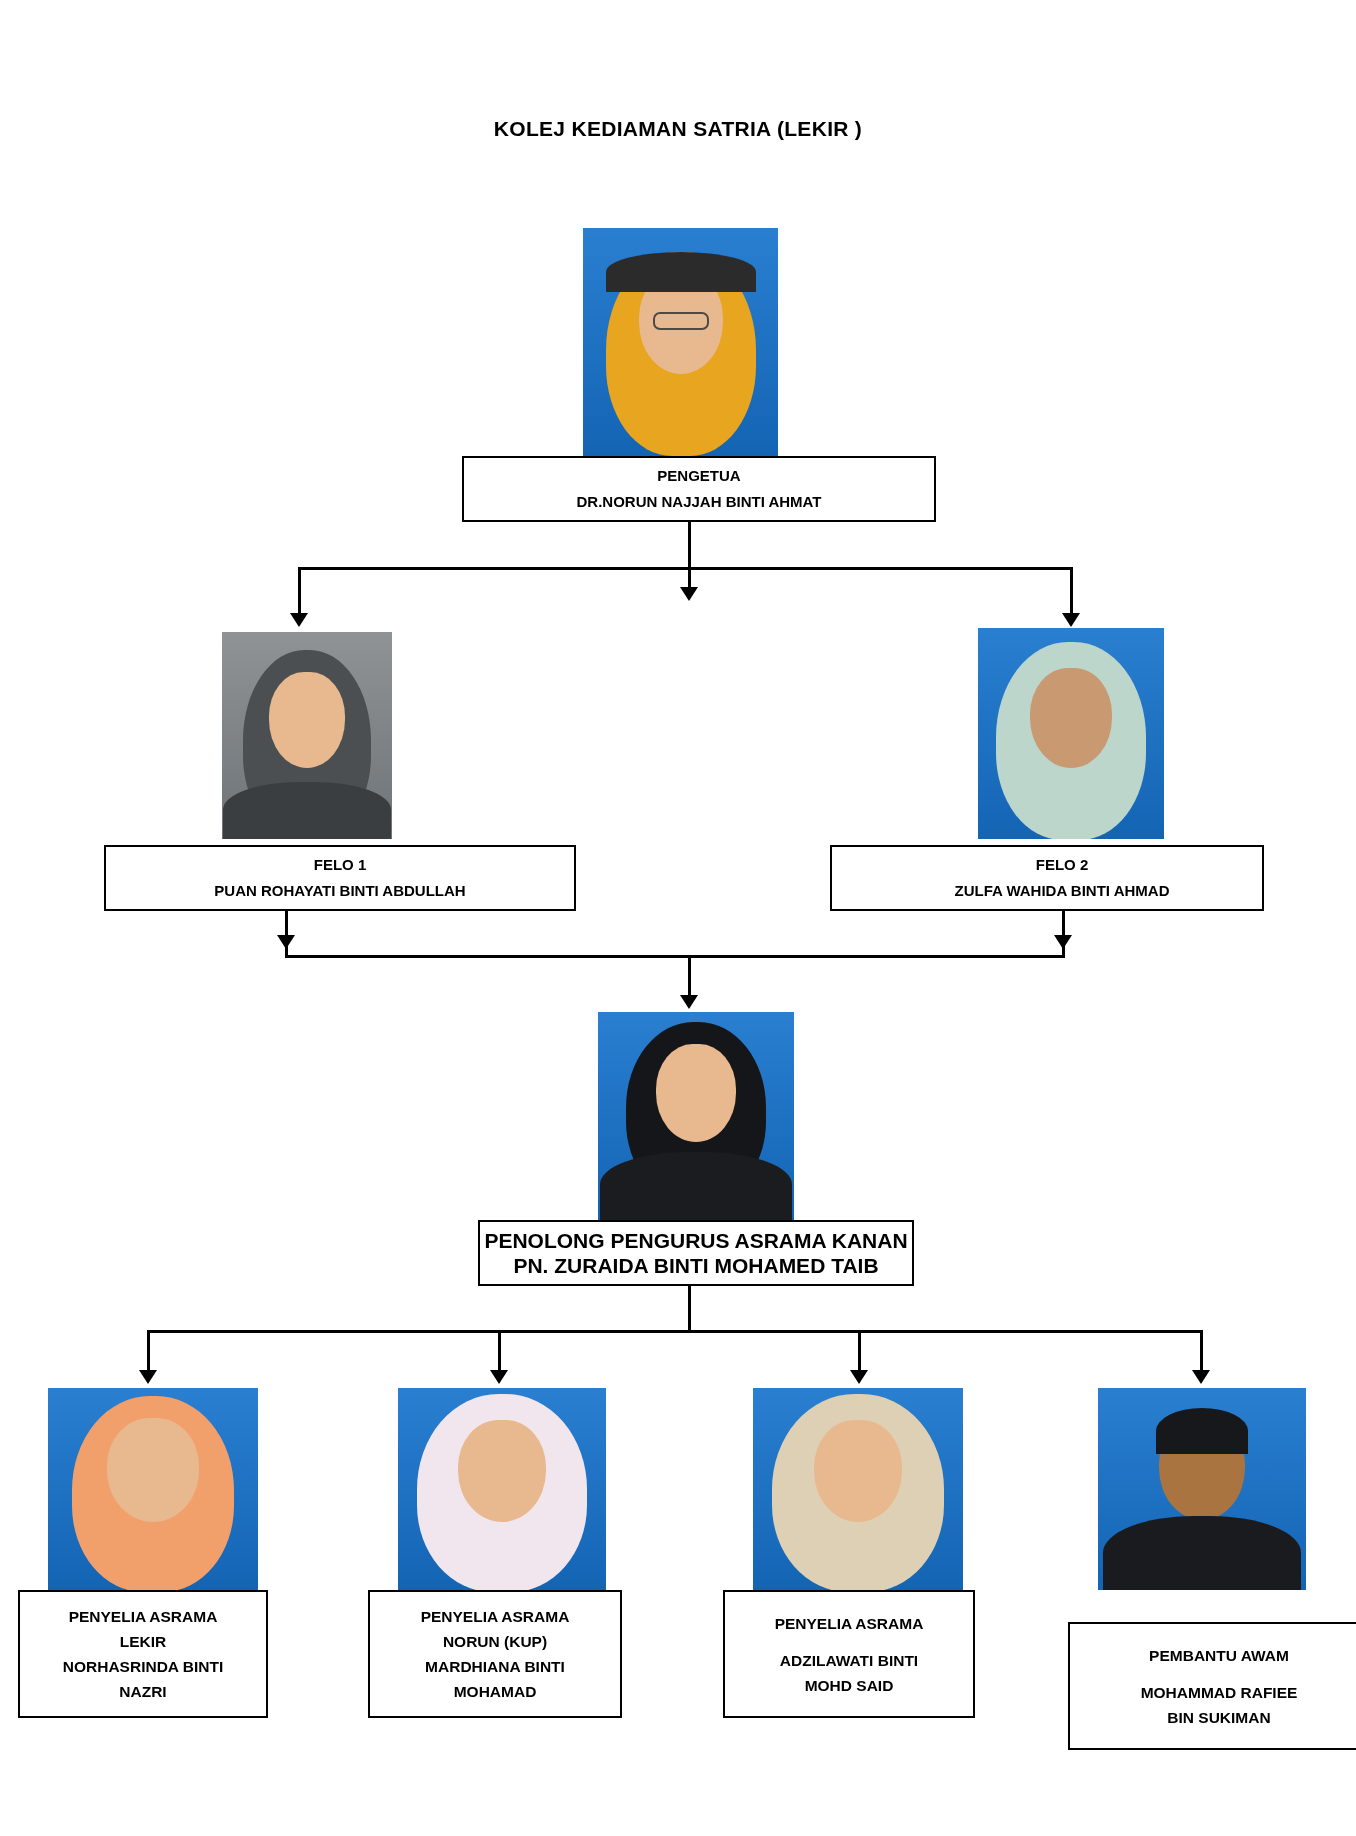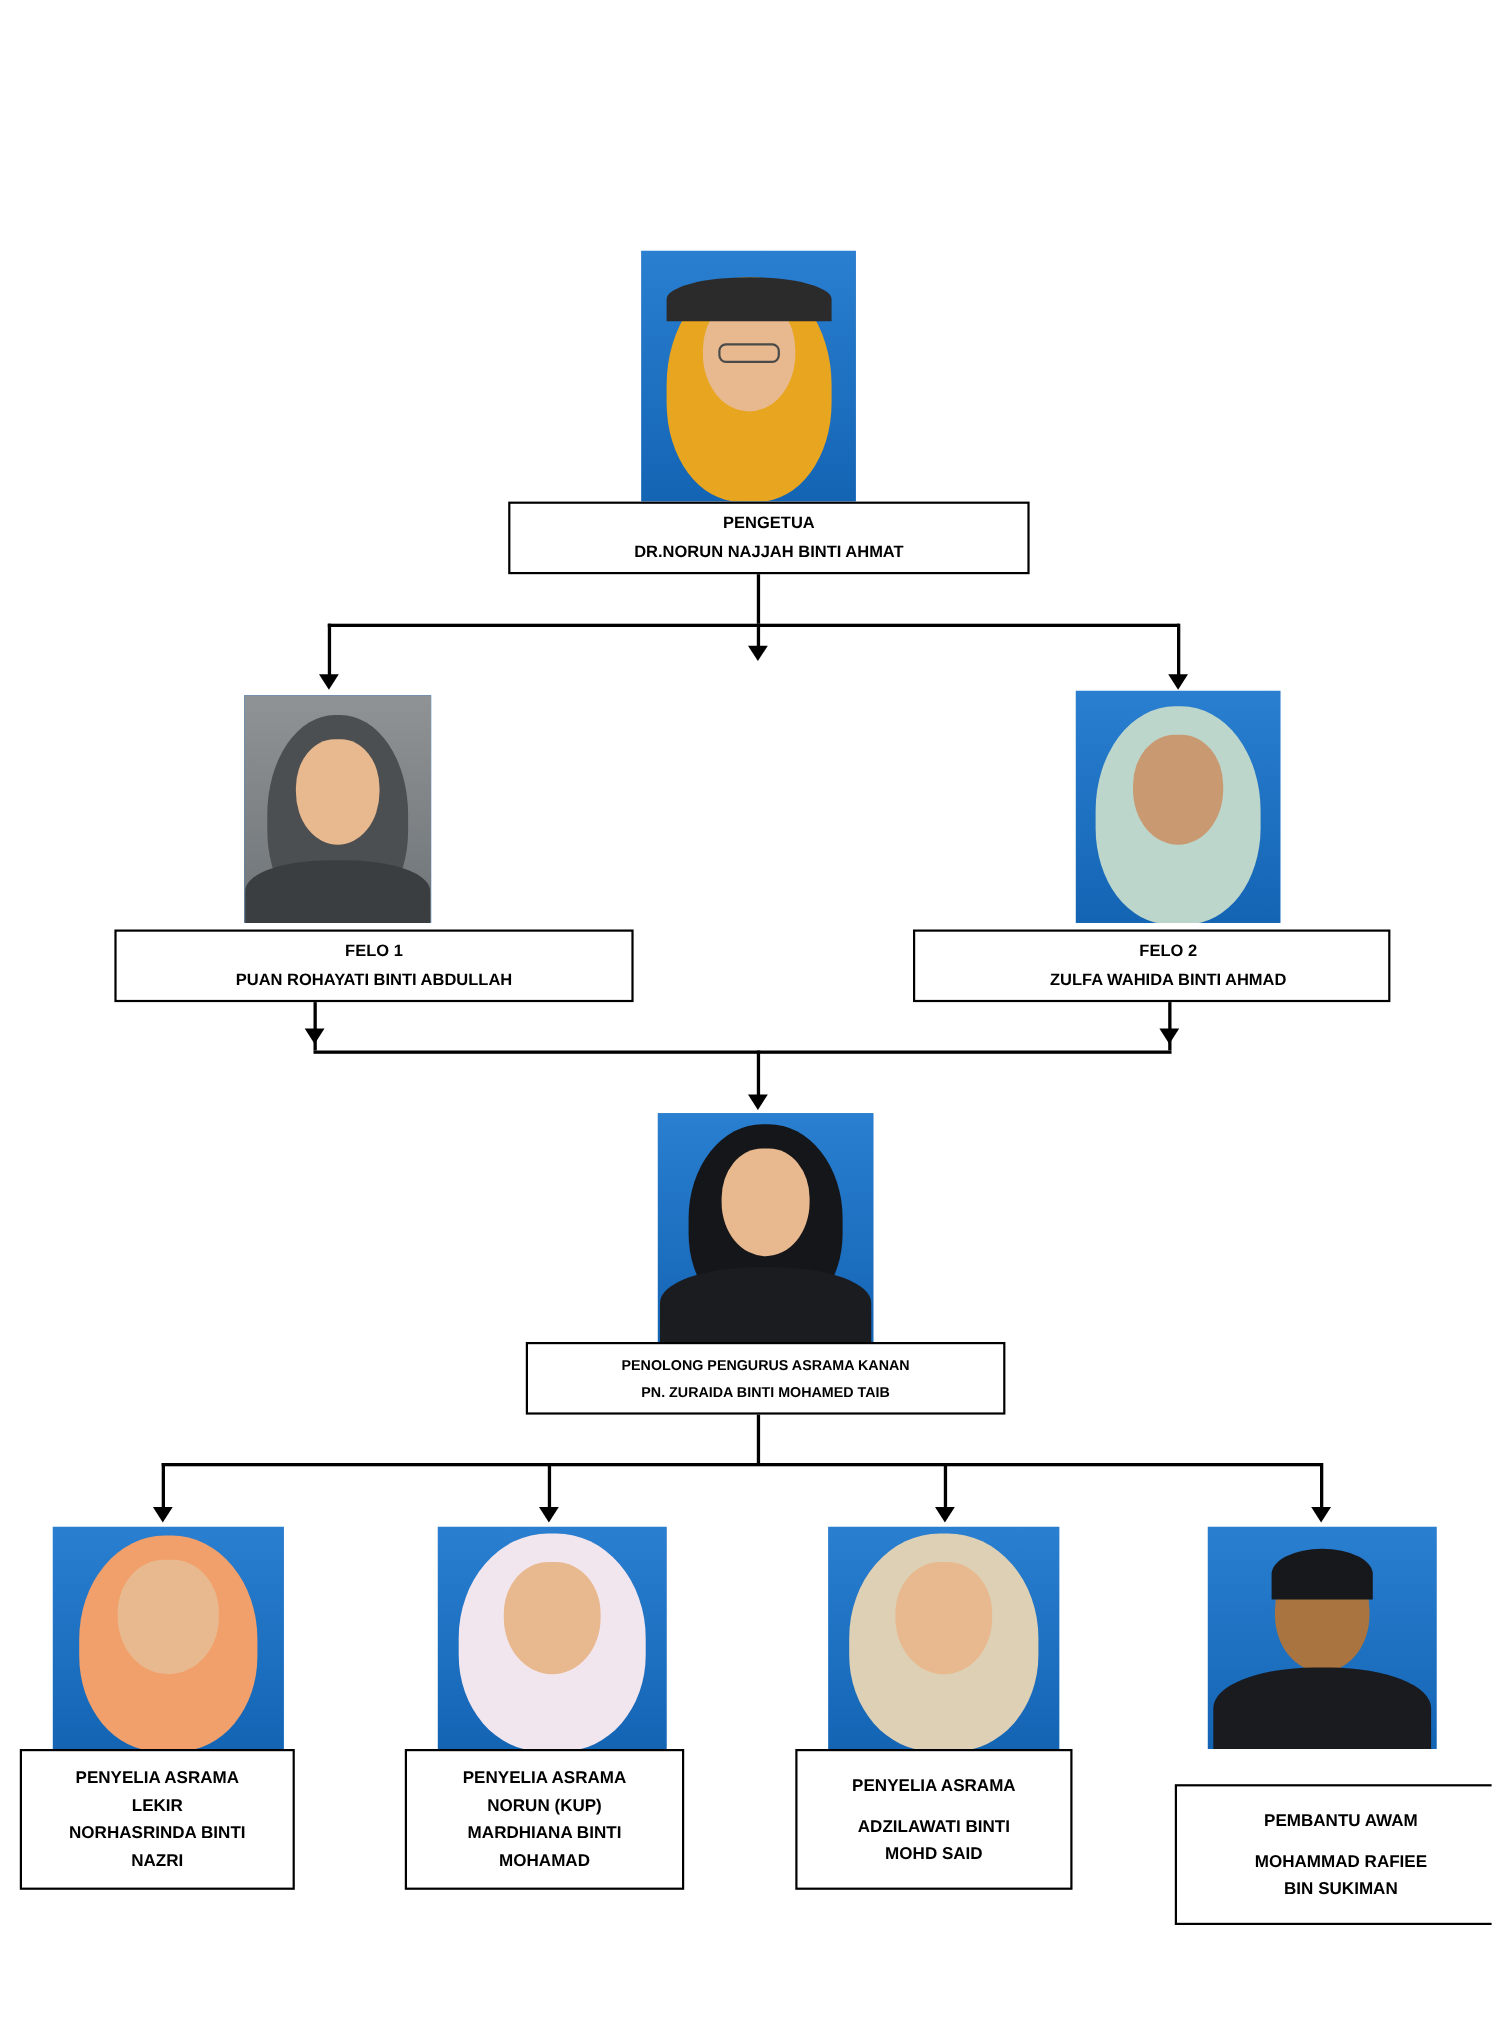--- a/index.html
+++ b/index.html
@@ -81,21 +81,21 @@
     flex-direction: column;
     align-items: center;
     justify-content: center;
     font-size: 15px;
     font-weight: bold;
     line-height: 26px;
     text-align: center;
     padding: 4px 6px;
   }
   .box .ln { display: block; white-space: nowrap; }
-  .box.small { font-size: 13px; line-height: 25px; }
+  .box.small { font-size: 21px; line-height: 25px; }
   .box.leaf { font-size: 15.5px; line-height: 25px; }
   .box.leaf .ln { white-space: normal; }
   .spacer-line { display: block; height: 12px; }
 
   
   .ln-v, .ln-h {
     position: absolute;
     background: #000000;
   }
   .ln-v { width: 3px; }
@@ -106,20 +106,21 @@
     height: 0;
     border-left: 9px solid transparent;
     border-right: 9px solid transparent;
     border-top: 14px solid #000000;
   }
 </style>
 </head>
 <body>
 
 <div class="title-block">
+  <span class="title-line">KOLEJ KEDIAMAN SATRIA (LEKIR )</span>
 </div>
 
 <div class="photo" style="left:583px; top:228px; width:195px; height:228px;">
   <div class="bg"></div>
   <div class="head" style="top:24px; width:150px; height:204px; background:#e8a51f;"></div>
   <div class="face" style="top:42px; width:84px; height:104px;"></div>
   <div class="head" style="top:24px; width:150px; height:40px; background:#2b2b2b; border-radius:50% 50% 0 0;"></div>
   <div class="glasses" style="top:84px;"></div>
 </div>
 

